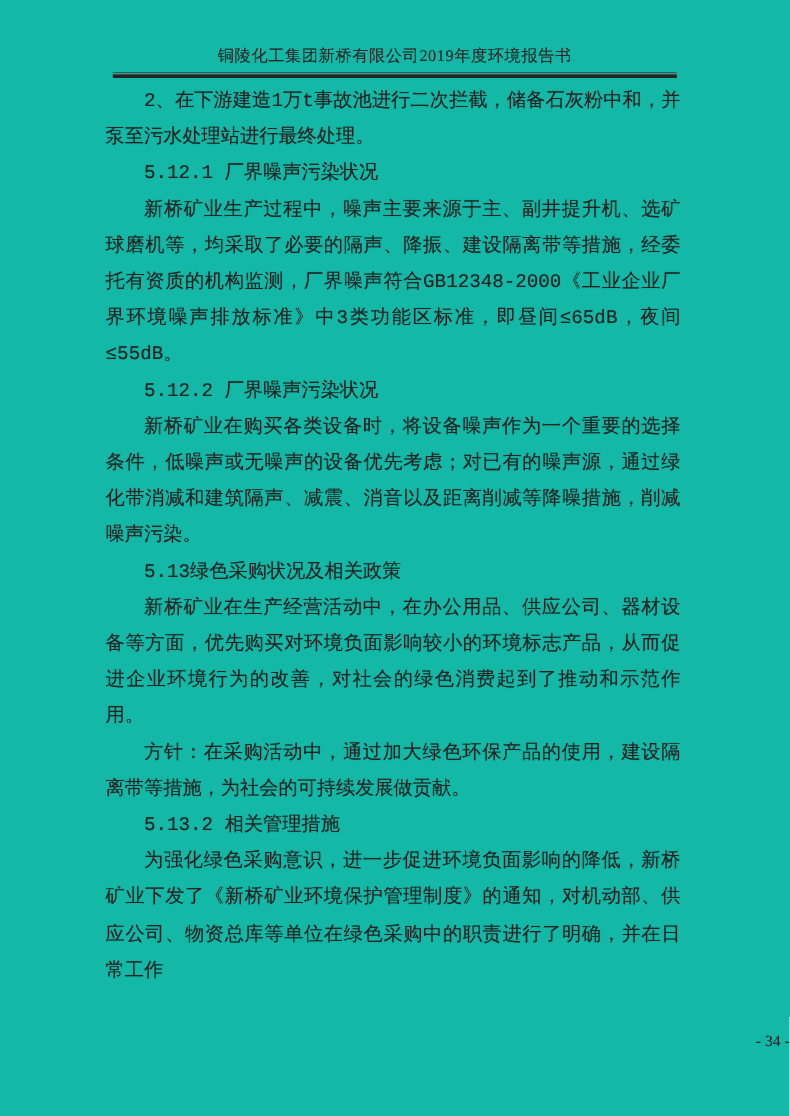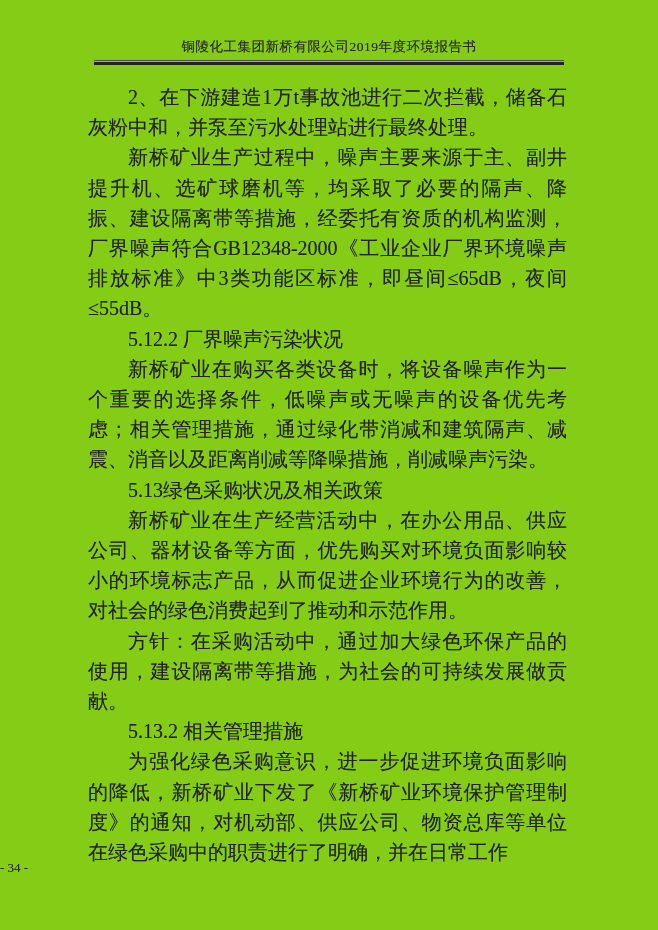--- a/index.html
+++ b/index.html
@@ -4,21 +4,21 @@
 <style>
   html, body {
     margin: 0;
     padding: 0;
     background: #ffffff;
   }
   .page {
     position: relative;
     width: 658px;
     height: 930px;
-    background: #84cc16;
+    background: #14b8a6;
     overflow: hidden;
     font-family: "Liberation Serif", "DejaVu Serif", serif;
     color: #262626;
   }
   .header-title {
     position: absolute;
     top: 38px;
     left: 0;
     width: 100%;
     text-align: center;
@@ -37,63 +37,65 @@
     height: 1px;
     background: #515151;
   }
   .header-rule .thick {
     height: 3px;
     background: #242424;
     margin-top: 1px;
   }
   .body-text {
     position: absolute;
-    top: 82px;
+    top: 69px;
     left: 88px;
     width: 479px;
-    font-size: 20px;
+    font-size: 16px;
     line-height: 30.2px;
     text-align: justify;
     text-justify: inter-ideograph;
     color: #242424;
     text-shadow: 0 0 0.6px rgba(36,36,36,0.5);
+    font-family: Liberation Mono, monospace;
   }
   .body-text p {
     margin: 0;
     padding: 0;
     text-indent: 2em;
   }
   .footer-page-number {
     position: absolute;
     top: 860px;
     left: 0;
     width: 100%;
-    text-align: left;
+    text-align: right;
     font-size: 13px;
     color: #2b2b2b;
     text-shadow: 0 0 0.5px rgba(43,43,43,0.55);
   }
 </style>
 </head>
 <body>
 
 <div class="page">
 
   <div class="header-title">铜陵化工集团新桥有限公司2019年度环境报告书</div>
 
   <div class="header-rule">
     <div class="thin"></div>
     <div class="thick"></div>
   </div>
 
   <div class="body-text">
     <p>2、在下游建造1万t事故池进行二次拦截，储备石灰粉中和，并泵至污水处理站进行最终处理。</p>
+    <p>5.12.1 厂界噪声污染状况</p>
     <p>新桥矿业生产过程中，噪声主要来源于主、副井提升机、选矿球磨机等，均采取了必要的隔声、降振、建设隔离带等措施，经委托有资质的机构监测，厂界噪声符合GB12348-2000《工业企业厂界环境噪声排放标准》中3类功能区标准，即昼间≤65dB，夜间≤55dB。</p>
     <p>5.12.2 厂界噪声污染状况</p>
-    <p>新桥矿业在购买各类设备时，将设备噪声作为一个重要的选择条件，低噪声或无噪声的设备优先考虑；相关管理措施，通过绿化带消减和建筑隔声、减震、消音以及距离削减等降噪措施，削减噪声污染。</p>
+    <p>新桥矿业在购买各类设备时，将设备噪声作为一个重要的选择条件，低噪声或无噪声的设备优先考虑；对已有的噪声源，通过绿化带消减和建筑隔声、减震、消音以及距离削减等降噪措施，削减噪声污染。</p>
     <p>5.13绿色采购状况及相关政策</p>
     <p>新桥矿业在生产经营活动中，在办公用品、供应公司、器材设备等方面，优先购买对环境负面影响较小的环境标志产品，从而促进企业环境行为的改善，对社会的绿色消费起到了推动和示范作用。</p>
     <p>方针：在采购活动中，通过加大绿色环保产品的使用，建设隔离带等措施，为社会的可持续发展做贡献。</p>
     <p>5.13.2 相关管理措施</p>
     <p>为强化绿色采购意识，进一步促进环境负面影响的降低，新桥矿业下发了《新桥矿业环境保护管理制度》的通知，对机动部、供应公司、物资总库等单位在绿色采购中的职责进行了明确，并在日常工作</p>
   </div>
 
   <div class="footer-page-number">- 34 -</div>
 
 </div>

